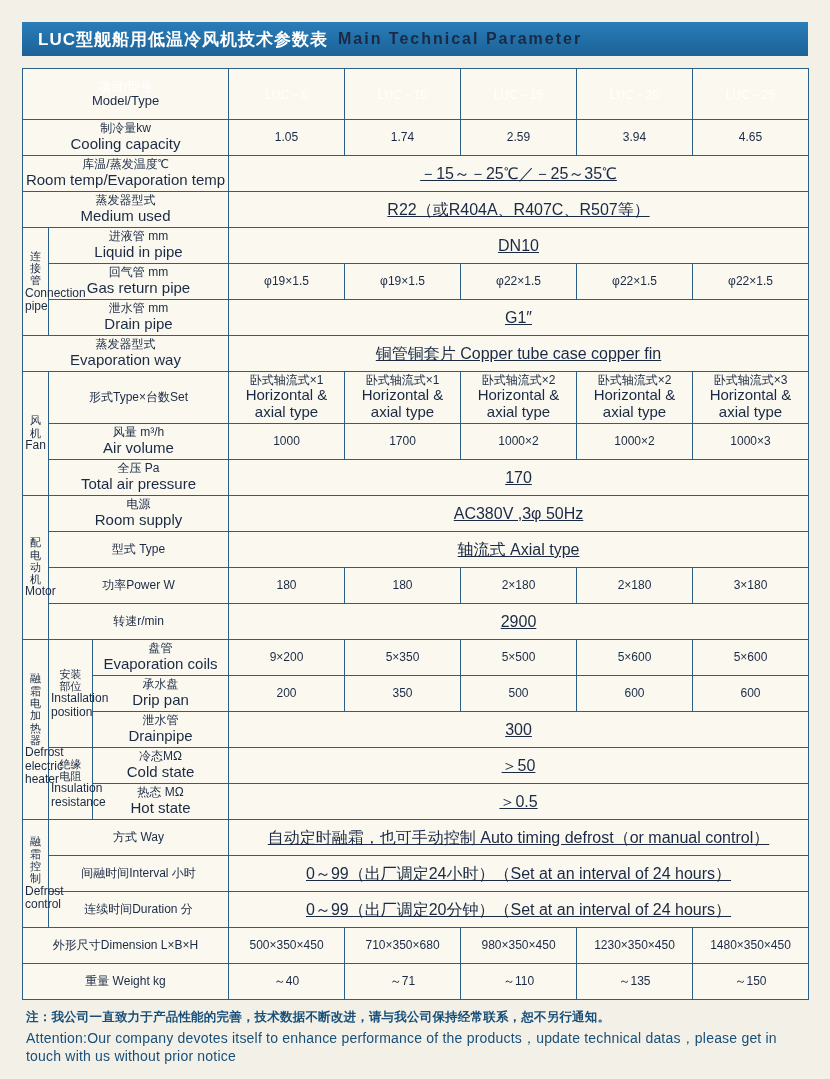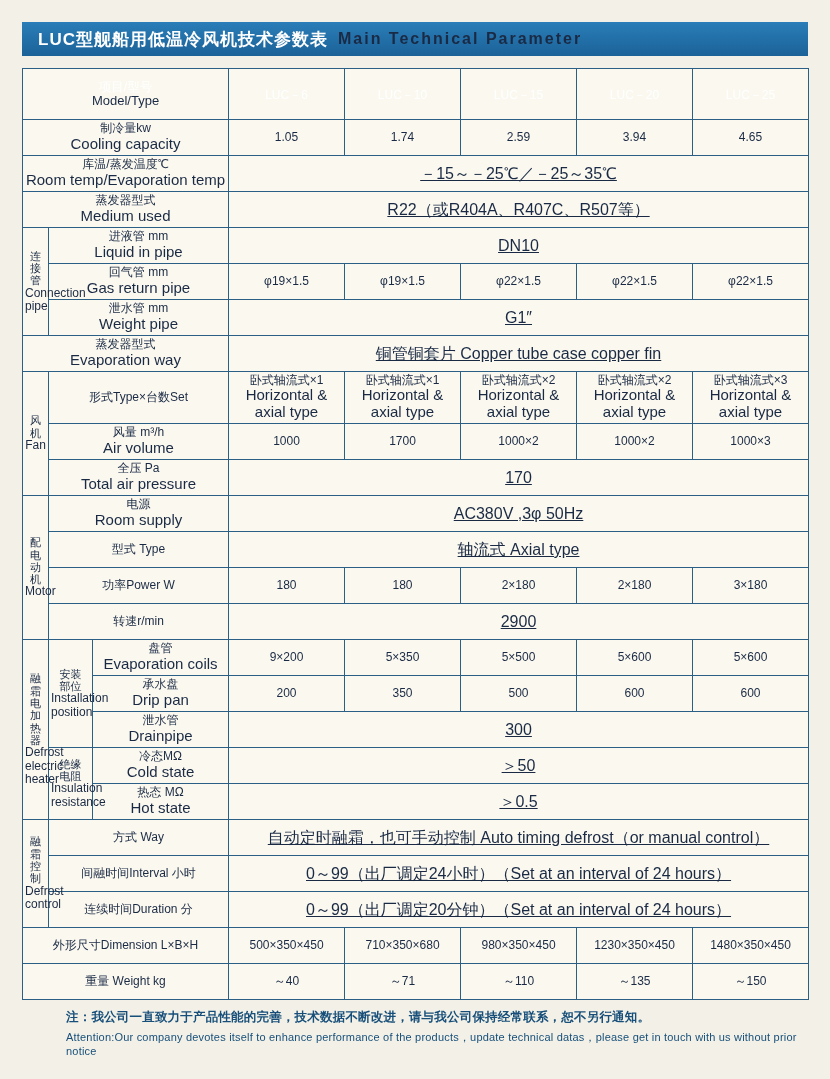--- a/index.html
+++ b/index.html
@@ -68,31 +68,30 @@
     padding:0;
   }
   td.side .s{display:block;}
   td.side .sen{display:block;font-size:12px;}
   .rowh{height:36px;}
   .merge{font-size:16px;text-decoration:underline;}
   
   .notes{
     margin-top:9px;
     padding-left:4px;
-    margin-left:40px;
   }
   .notes .n1{
     color:#174f7a;
     font-size:12.5px;
     font-weight:bold;
     letter-spacing:.2px;
   }
   .notes .n2{
     color:#174f7a;
-    font-size:11px;
+    font-size:14px;
     margin-top:4px;
     letter-spacing:.2px;
   }
 </style>
 </head>
 <body>
 
 <div class="page">
 
   <div class="titlebar">
@@ -175,21 +174,21 @@
       <td class="val">φ19×1.5</td>
       <td class="val">φ19×1.5</td>
       <td class="val">φ22×1.5</td>
       <td class="val">φ22×1.5</td>
       <td class="val">φ22×1.5</td>
     </tr>
 
     <tr class="rowh">
       <td colspan="2">
         <span class="cn">泄水管 mm</span>
-        <span class="en">Weight pipe</span>
+        <span class="en">Drain pipe</span>
       </td>
       <td class="merge" colspan="5">G1″</td>
     </tr>
 
     <tr class="rowh">
       <td colspan="3">
         <span class="cn">蒸发器型式</span>
         <span class="en">Evaporation way</span>
       </td>
       <td class="merge" colspan="5">铜管铜套片  Copper tube case copper fin</td>

